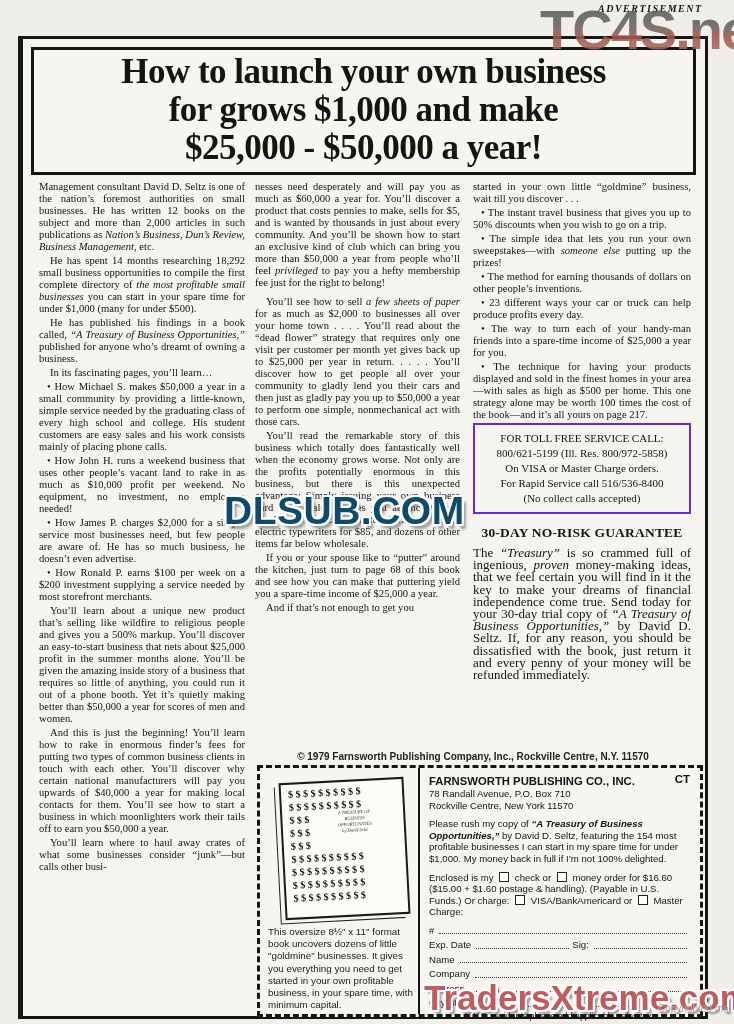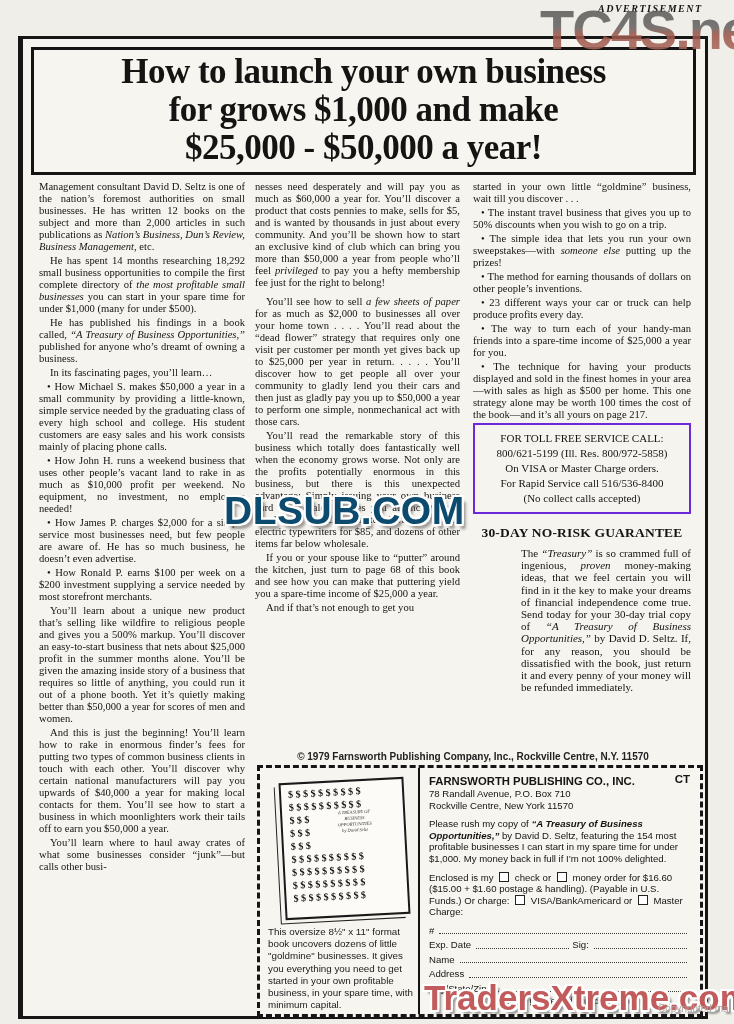--- a/index.html
+++ b/index.html
@@ -17,21 +17,21 @@
   #col2{left:232px;width:205px;height:570px;}
   #col3{left:450px;width:218px;height:570px;}
   .para{margin:0 0 2px 0;}
   .para.p{text-indent:11px;}
   .para.p0{text-indent:0;}
   .para.bullet{text-indent:8px;}
   
   #tollfree-box{border:2px solid #6d28d9;padding:6px 4px;text-align:center;
     font-size:11px;line-height:15px;text-indent:0;}
   #guarantee-title{margin-top:13px;text-align:center;font-weight:bold;font-size:13.5px;letter-spacing:.2px;}
-  #guarantee-body{margin-top:8px;font-size:11px;line-height:12.2px;text-align:justify;margin-left:48px;}
+  #guarantee-body{margin-top:8px;font-size:13px;line-height:12.2px;text-align:justify;}
   
   #copyright-line{position:absolute;left:232px;top:712px;width:436px;text-align:center;
     font-family:"Liberation Sans",sans-serif;font-weight:bold;font-size:10px;color:#222;}
   
   #coupon{position:absolute;left:234px;top:726px;width:440px;height:246px;
     border:3px dashed #161616;display:flex;background:#f7f5f0;}
   #coupon-left{position:relative;width:158px;flex:none;}
   #coupon-right{flex:1;border-left:2px solid #141414;position:relative;
     font-family:"Liberation Sans",sans-serif;font-size:9.6px;line-height:11.6px;
     padding:7px 10px 4px 9px;text-align:left;}
@@ -169,20 +169,24 @@
             <span class="flabel">Exp. Date</span>
             <span class="fline"></span>
             <span class="flabel">Sig:</span>
             <span class="fline"></span>
           </div>
           <div class="frow">
             <span class="flabel">Name</span>
             <span class="fline"></span>
           </div>
           <div class="frow">
+            <span class="flabel">Company</span>
+            <span class="fline"></span>
+          </div>
+          <div class="frow">
             <span class="flabel">Address</span>
             <span class="fline"></span>
           </div>
           <div class="frow">
             <span class="flabel">City/State/Zip</span>
             <span class="fline"></span>
           </div>
         </div>
       <div id="tax-note">N.Y.S. residents please add applicable sales tax.</div>
     </div>

